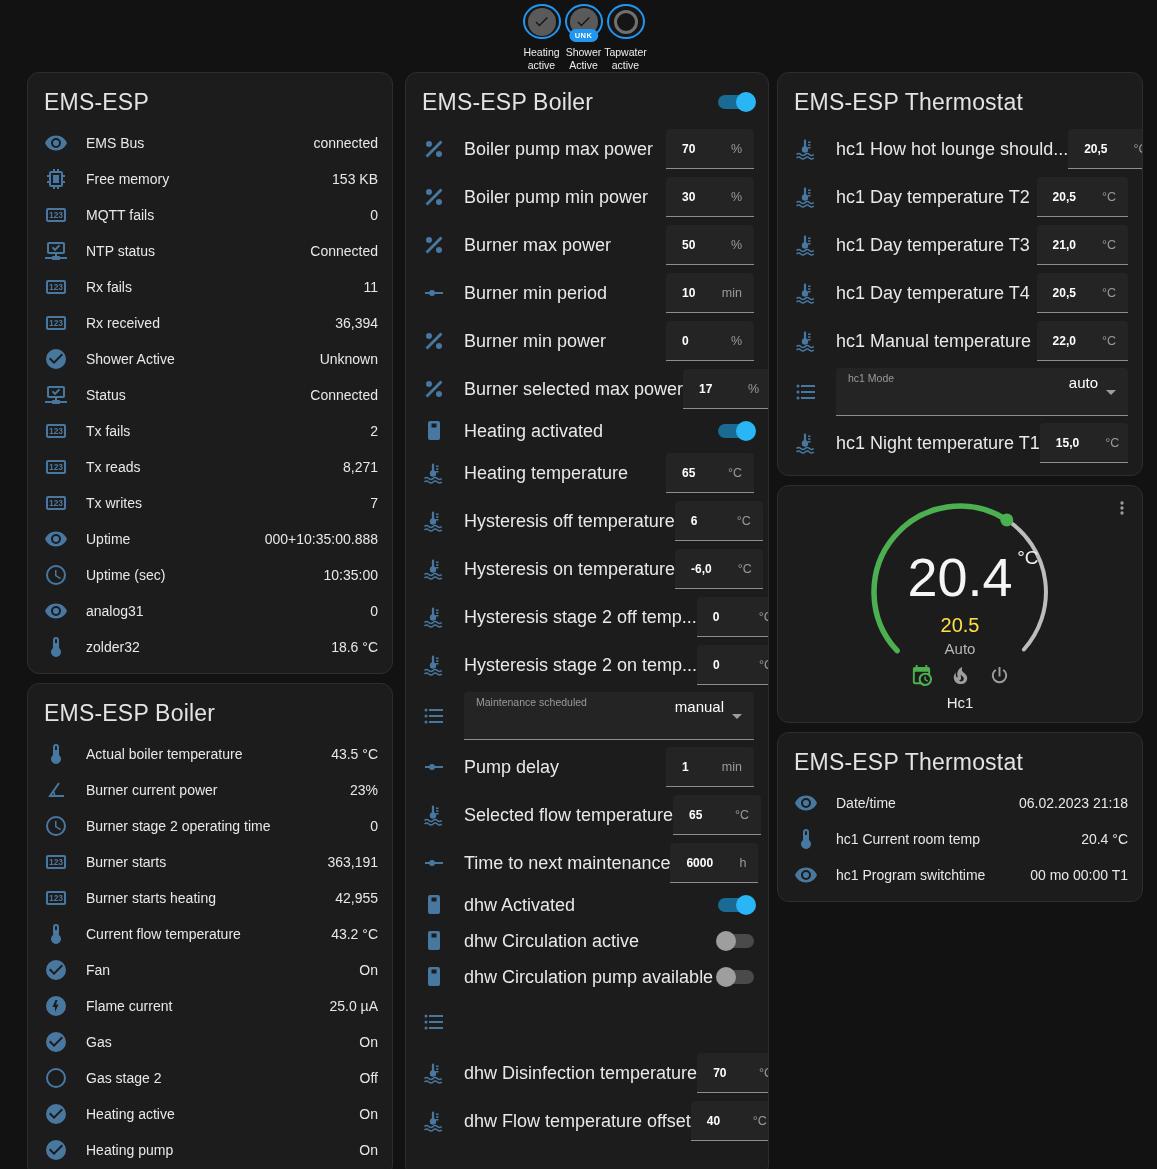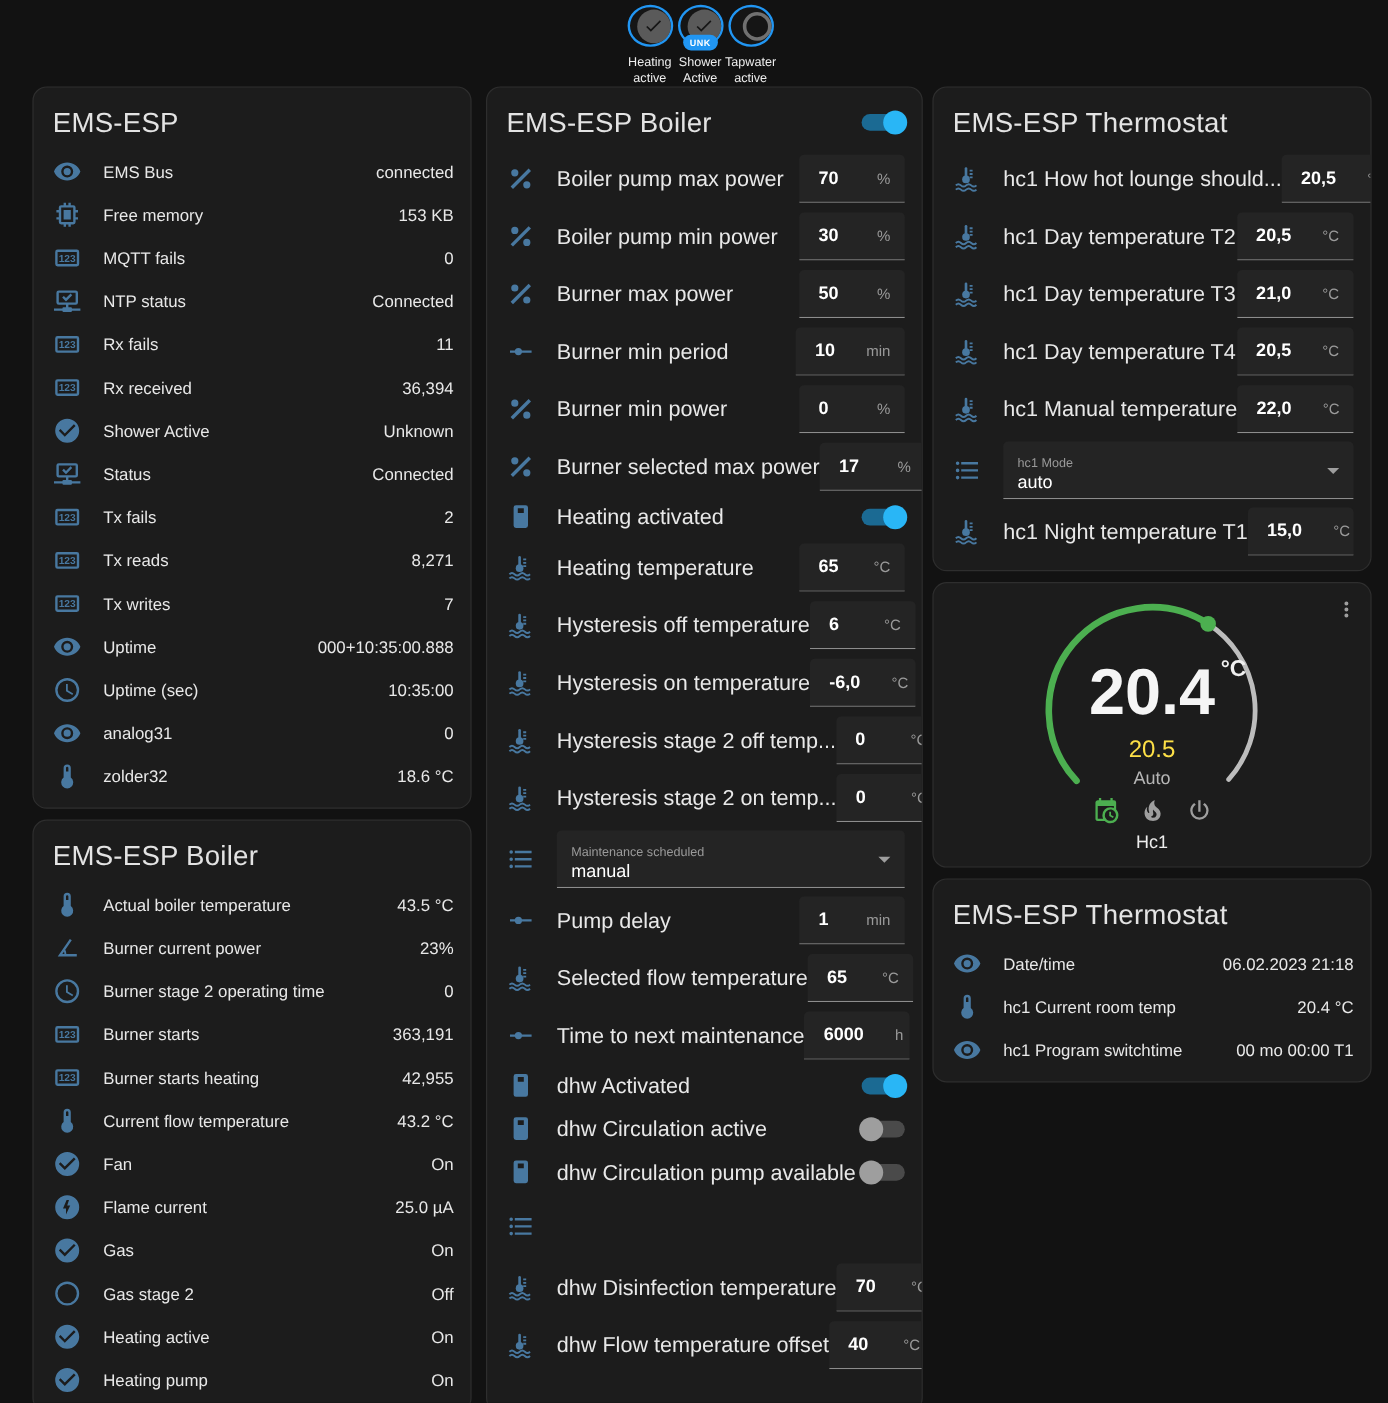--- a/index.html
+++ b/index.html
@@ -22,21 +22,21 @@
   body{
     width:1157px;height:1169px;overflow:hidden;
     background:var(--page-bg);
     font-family:"Liberation Sans",sans-serif;
     color:var(--txt);
   }
   
   .badges{height:72px;display:flex;justify-content:center;padding-top:4px;transform:translateX(5px)}
   .badge-cell{width:42px;display:flex;flex-direction:column;align-items:center;position:relative}
   .badge-circle{width:38px;height:38px;border:2px solid var(--badge-ring);border-radius:50%;
-    display:flex;align-items:center;justify-content:flex-end;position:relative;background:#151515;cursor:pointer}
+    display:flex;align-items:center;justify-content:center;position:relative;background:#151515;cursor:pointer}
   .badge-inner-on{width:28px;height:28px;border-radius:50%;background:#5a5a5a;display:flex;align-items:center;justify-content:center}
   .badge-inner-on svg{width:17px;height:17px;color:#161616}
   .badge-inner-off{width:24px;height:24px;border-radius:50%;border:3px solid #707070}
   .badge-pill{position:absolute;bottom:-5px;left:50%;transform:translateX(-50%);
     background:var(--badge-ring);color:#fff;font-size:7.5px;font-weight:bold;
     padding:2px 6px;border-radius:8px;letter-spacing:.4px}
   .badge-label{margin-top:7px;width:58px;margin-left:-8px;margin-right:-8px;text-align:center;
     font-size:10.5px;line-height:13px;color:#ededed}
   
   .columns{display:flex;margin-left:27px}
@@ -56,41 +56,41 @@
   .sensor-value{margin-left:auto;font-size:14px;color:var(--txt);white-space:nowrap;text-align:right}
   
   .ctl-row{display:flex;align-items:center}
   .ctl-row.num{height:48px}
   .ctl-row.tgl{height:36px}
   .ctl-row.sel{height:54px}
   .ctl-label{margin-left:18px;font-size:18px;color:var(--txt);white-space:nowrap}
   .numbox{margin-left:auto;display:flex;align-items:center;height:40px;min-width:88px;
     background:var(--field-bg);border-bottom:1px solid var(--field-line);
     border-radius:4px 4px 0 0;padding:0 12px 0 16px;cursor:text}
-  .num-val{font-size:15px;font-weight:bold;color:#fff}
+  .num-val{font-size:12px;font-weight:bold;color:#fff}
   .num-unit{margin-left:auto;padding-left:26px;font-size:12.5px;color:var(--txt-dim)}
   .toggle{margin-left:auto;width:36px;height:14px;border-radius:7px;position:relative;cursor:pointer;flex:0 0 36px}
   .toggle.on{background:var(--accent-track)}
   .toggle.off{background:var(--off-track)}
   .toggle .thumb{position:absolute;top:-3px;width:20px;height:20px;border-radius:50%}
   .toggle.on .thumb{right:-2px;background:var(--accent)}
   .toggle.off .thumb{left:-2px;background:var(--off-thumb)}
   .selbox{flex:1;margin-left:18px;height:48px;background:var(--field-bg);
     border-bottom:1px solid var(--field-line);border-radius:4px 4px 0 0;
-    position:relative;display:flex;flex-direction:column;justify-content:flex-end;
+    position:relative;display:flex;flex-direction:row;justify-content:space-between;
     padding:4px 30px 4px 12px;cursor:pointer}
   .sel-label{font-size:10.5px;color:var(--txt-dim)}
   .sel-value{font-size:15px;color:#fff;margin-top:2px}
   .caret{position:absolute;right:12px;top:50%;margin-top:-2px;width:0;height:0;
     border-left:5px solid transparent;border-right:5px solid transparent;border-top:5px solid #9e9e9e}
   
   .dial-card{height:238px;padding:0}
   .dial-svg{display:block;margin:6px auto 0}
   .dial-center{position:absolute;left:0;right:0;top:64px;text-align:center;pointer-events:none}
-  .dial-current{font-size:54px;font-weight:700;color:#f5f5f5;line-height:1;display:inline-block;position:relative}
+  .dial-current{font-size:54px;font-weight:400;color:#f5f5f5;line-height:1;display:inline-block;position:relative}
   .dial-unit{font-size:19px;color:#f0f0f0;position:absolute;top:-2px;right:-26px}
   .dial-setpoint{font-size:20px;color:#fde047;margin-top:10px}
   .dial-mode{font-size:15px;color:#b5b5b5;margin-top:3px}
   .dial-modes{position:absolute;left:0;right:0;top:178px;display:flex;justify-content:center;gap:16px}
   .mode-btn{width:23px;height:23px;color:#9e9e9e;cursor:pointer}
   .mode-btn.active{color:var(--green)}
   .mode-btn svg{width:100%;height:100%}
   .dial-name{position:absolute;left:0;right:0;top:208px;text-align:center;font-size:15px;color:#ededed}
   .menu-dots{position:absolute;top:12px;right:10px;width:20px;height:20px;color:#9e9e9e;cursor:pointer}
   .menu-dots svg{width:100%;height:100%}

